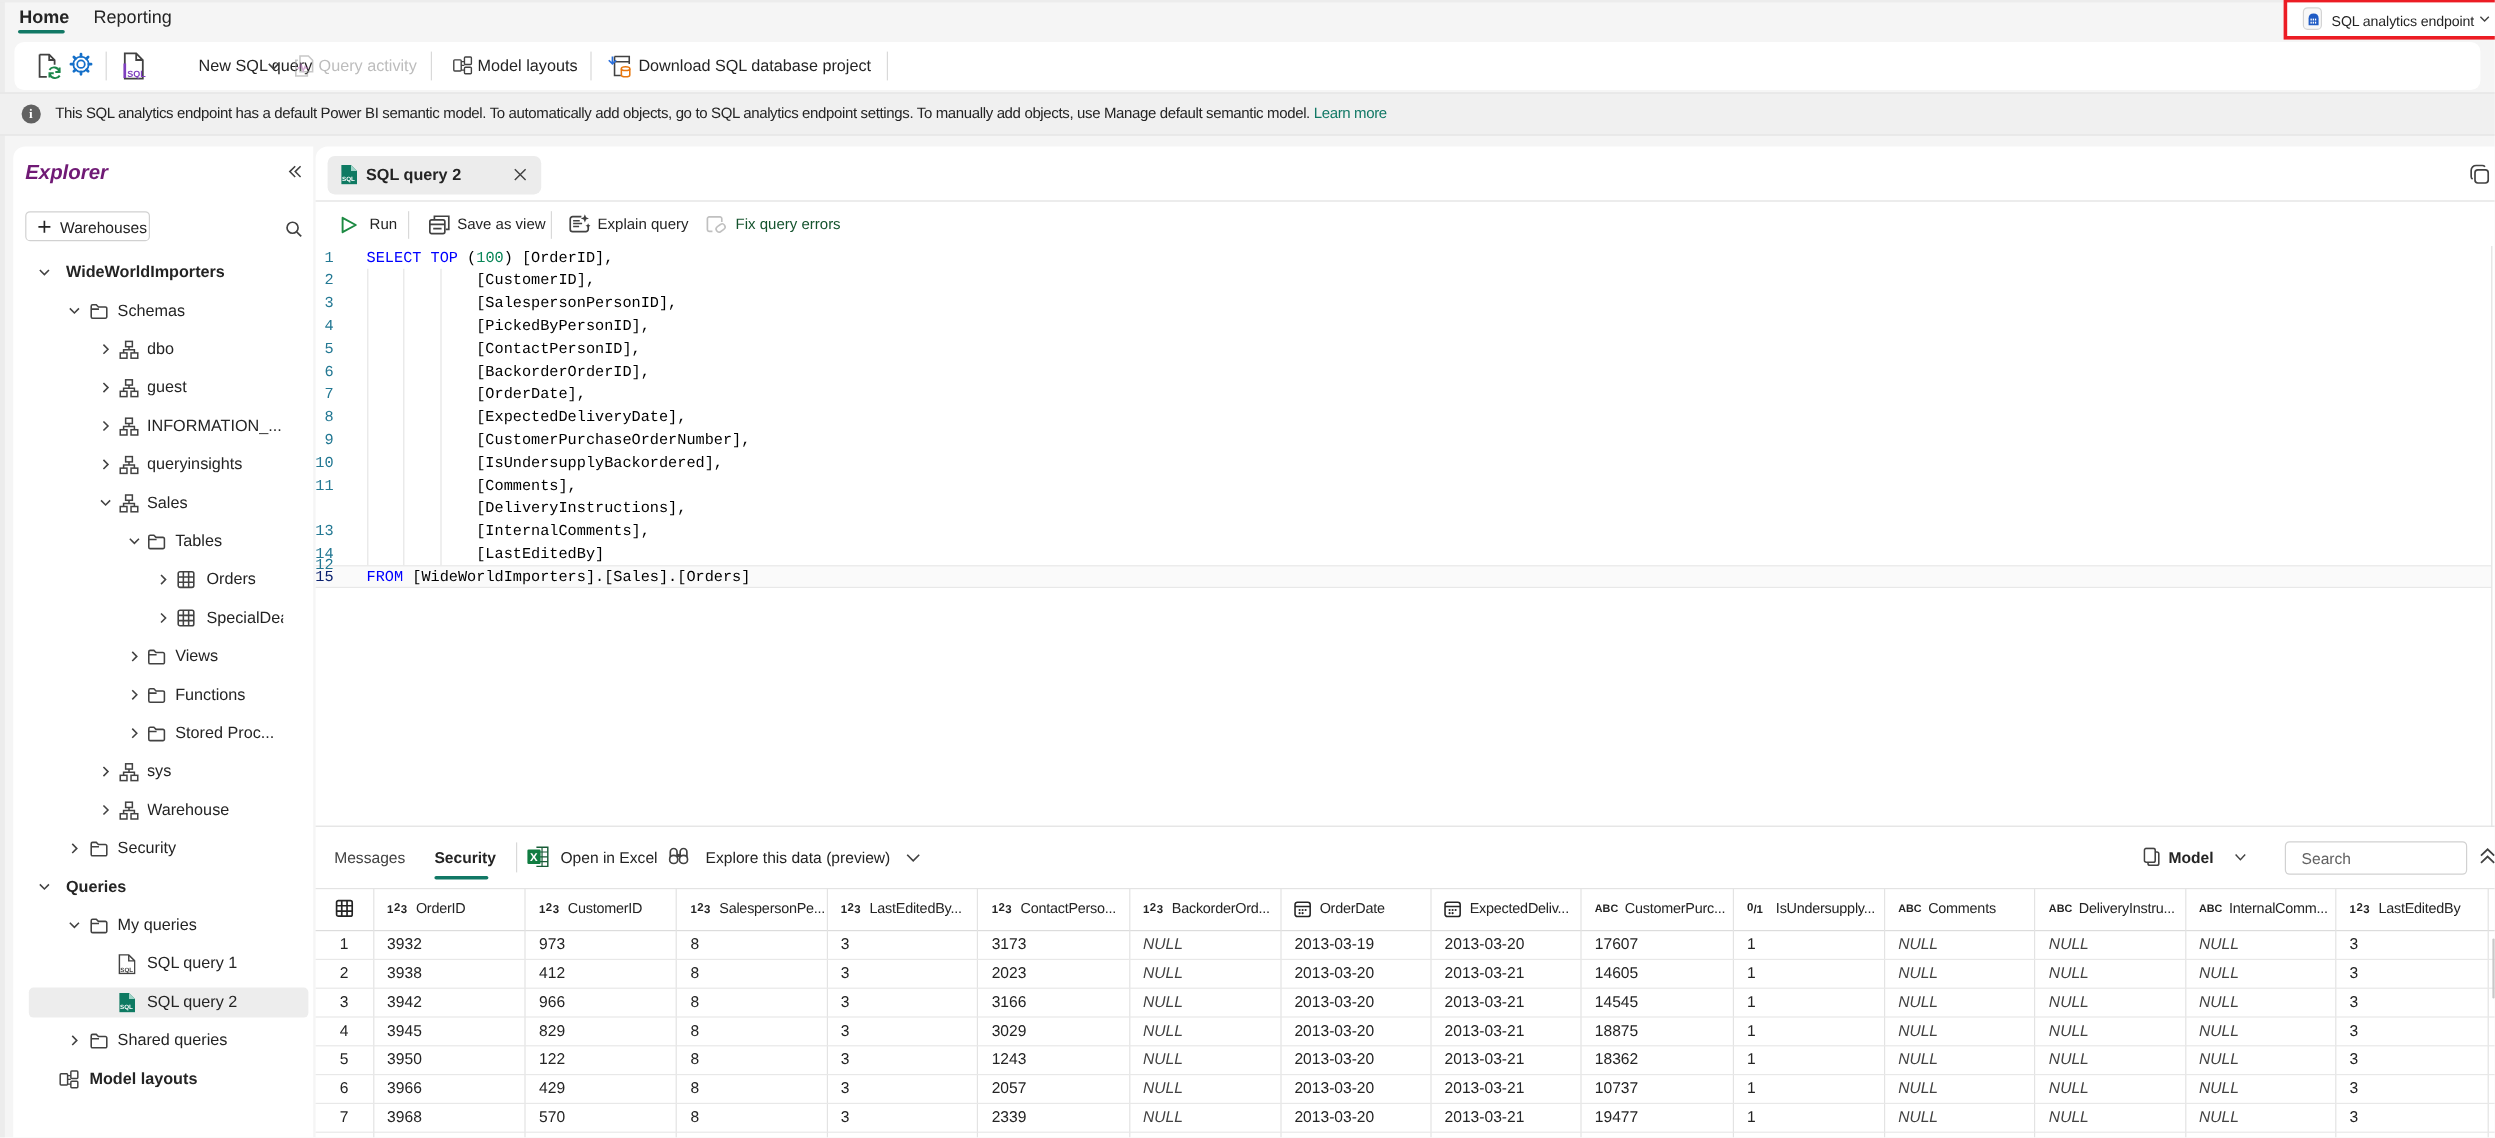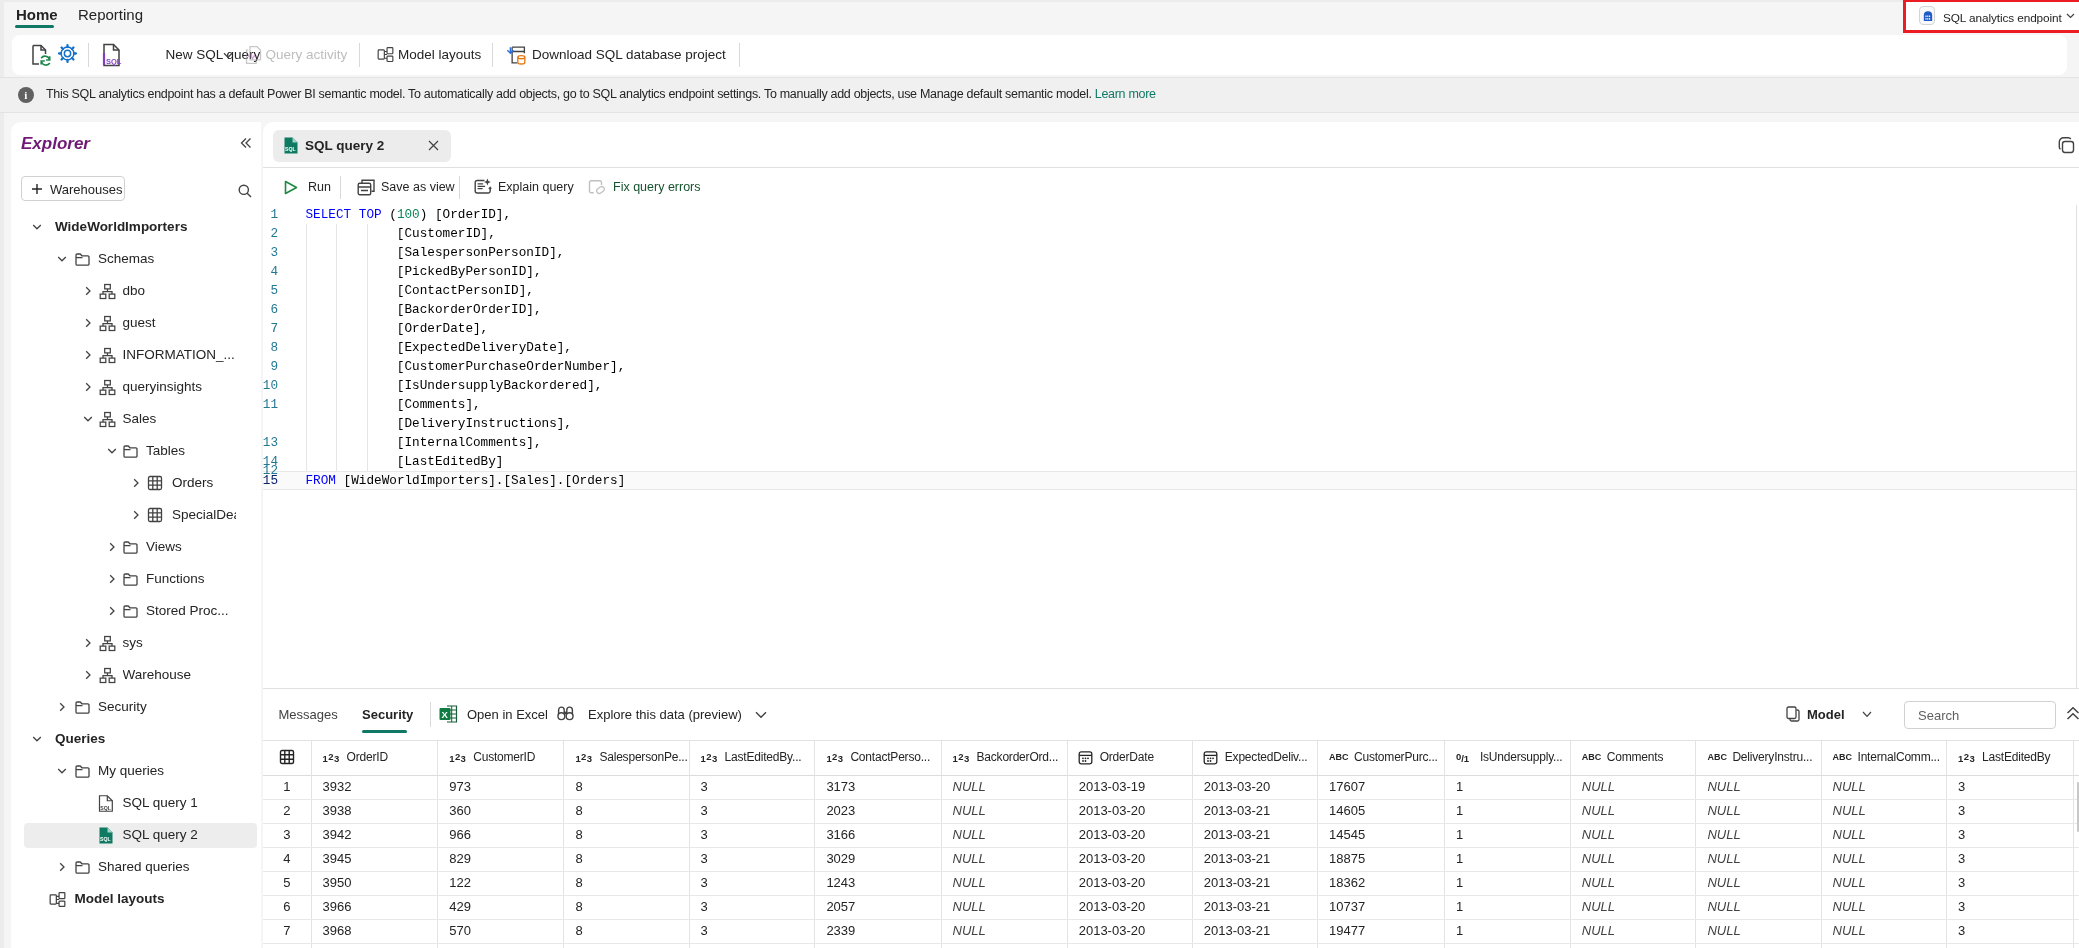--- a/index.html
+++ b/index.html
@@ -473,21 +473,21 @@
 <div class="abs" style="left:1078.7px;top:779.1px;font-size:13px;color:#242424;">2013-03-19</div>
 <div class="abs" style="left:1203.8px;top:779.1px;font-size:13px;color:#242424;">2013-03-20</div>
 <div class="abs" style="left:1329px;top:779.1px;font-size:13px;color:#242424;">17607</div>
 <div class="abs" style="left:1455.9px;top:779.1px;font-size:13px;color:#242424;">1</div>
 <div class="abs" style="left:1581.8px;top:779.1px;font-size:13px;font-style:italic;color:#424242;">NULL</div>
 <div class="abs" style="left:1707.4px;top:779.1px;font-size:13px;font-style:italic;color:#424242;">NULL</div>
 <div class="abs" style="left:1832.5px;top:779.1px;font-size:13px;font-style:italic;color:#424242;">NULL</div>
 <div class="abs" style="left:1958px;top:779.1px;font-size:13px;color:#242424;">3</div>
 <div class="abs" style="left:263px;top:803.1px;width:47.60000000000002px;text-align:center;font-size:13px;color:#242424;">2</div>
 <div class="abs" style="left:322.6px;top:803.1px;font-size:13px;color:#242424;">3938</div>
-<div class="abs" style="left:449.2px;top:803.1px;font-size:13px;color:#242424;">360</div>
+<div class="abs" style="left:449.2px;top:803.1px;font-size:13px;color:#242424;">412</div>
 <div class="abs" style="left:575.4px;top:803.1px;font-size:13px;color:#242424;">8</div>
 <div class="abs" style="left:700.6px;top:803.1px;font-size:13px;color:#242424;">3</div>
 <div class="abs" style="left:826.4px;top:803.1px;font-size:13px;color:#242424;">2023</div>
 <div class="abs" style="left:952.5px;top:803.1px;font-size:13px;font-style:italic;color:#424242;">NULL</div>
 <div class="abs" style="left:1078.7px;top:803.1px;font-size:13px;color:#242424;">2013-03-20</div>
 <div class="abs" style="left:1203.8px;top:803.1px;font-size:13px;color:#242424;">2013-03-21</div>
 <div class="abs" style="left:1329px;top:803.1px;font-size:13px;color:#242424;">14605</div>
 <div class="abs" style="left:1455.9px;top:803.1px;font-size:13px;color:#242424;">1</div>
 <div class="abs" style="left:1581.8px;top:803.1px;font-size:13px;font-style:italic;color:#424242;">NULL</div>
 <div class="abs" style="left:1707.4px;top:803.1px;font-size:13px;font-style:italic;color:#424242;">NULL</div>

